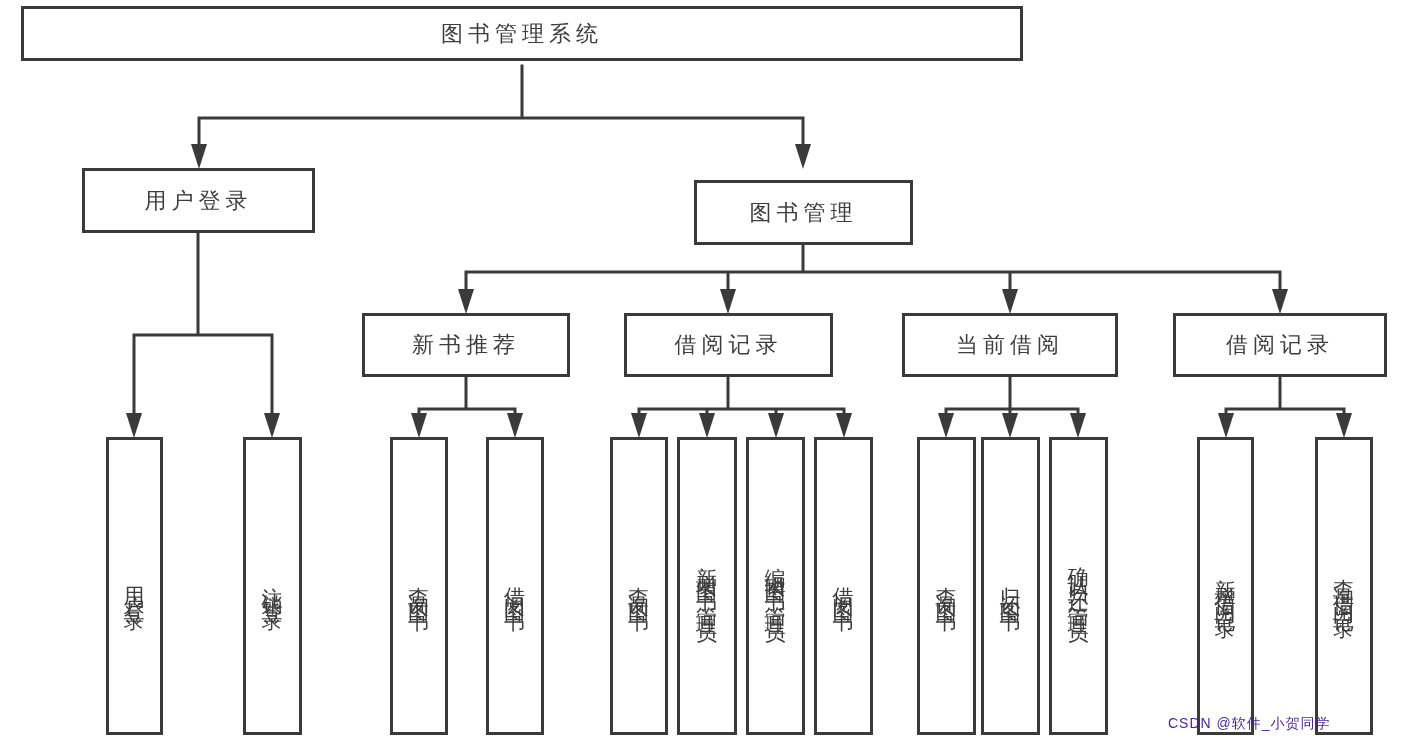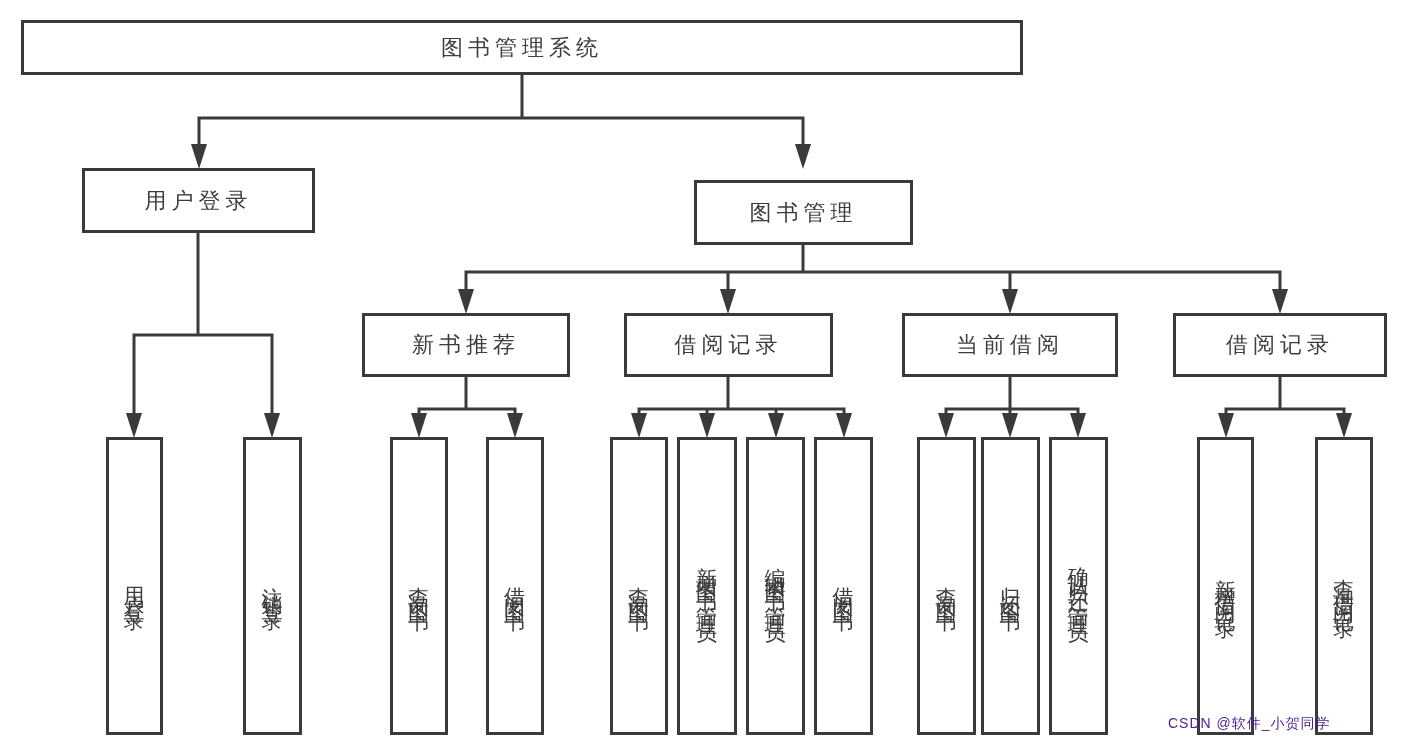--- a/index.html
+++ b/index.html
@@ -78,21 +78,21 @@
       <polygon points="768,413 784,413 776,438"></polygon>
       <polygon points="836,413 852,413 844,438"></polygon>
       <polygon points="938,413 954,413 946,438"></polygon>
       <polygon points="1002,413 1018,413 1010,438"></polygon>
       <polygon points="1070,413 1086,413 1078,438"></polygon>
       <polygon points="1218,413 1234,413 1226,438"></polygon>
       <polygon points="1336,413 1352,413 1344,438"></polygon>
     </g>
   </svg>
 
-  <div class="node" style="left:21px; top:20px; width:1002px; height:55px;">
+  <div class="node" style="left:21px; top:6px; width:1002px; height:55px;">
     <span>图书管理系统</span>
   </div>
 
   <div class="node" style="left:82px; top:168px; width:233px; height:65px;">
     <span>用户登录</span>
   </div>
   <div class="node" style="left:694px; top:180px; width:219px; height:65px;">
     <span>图书管理</span>
   </div>
 

